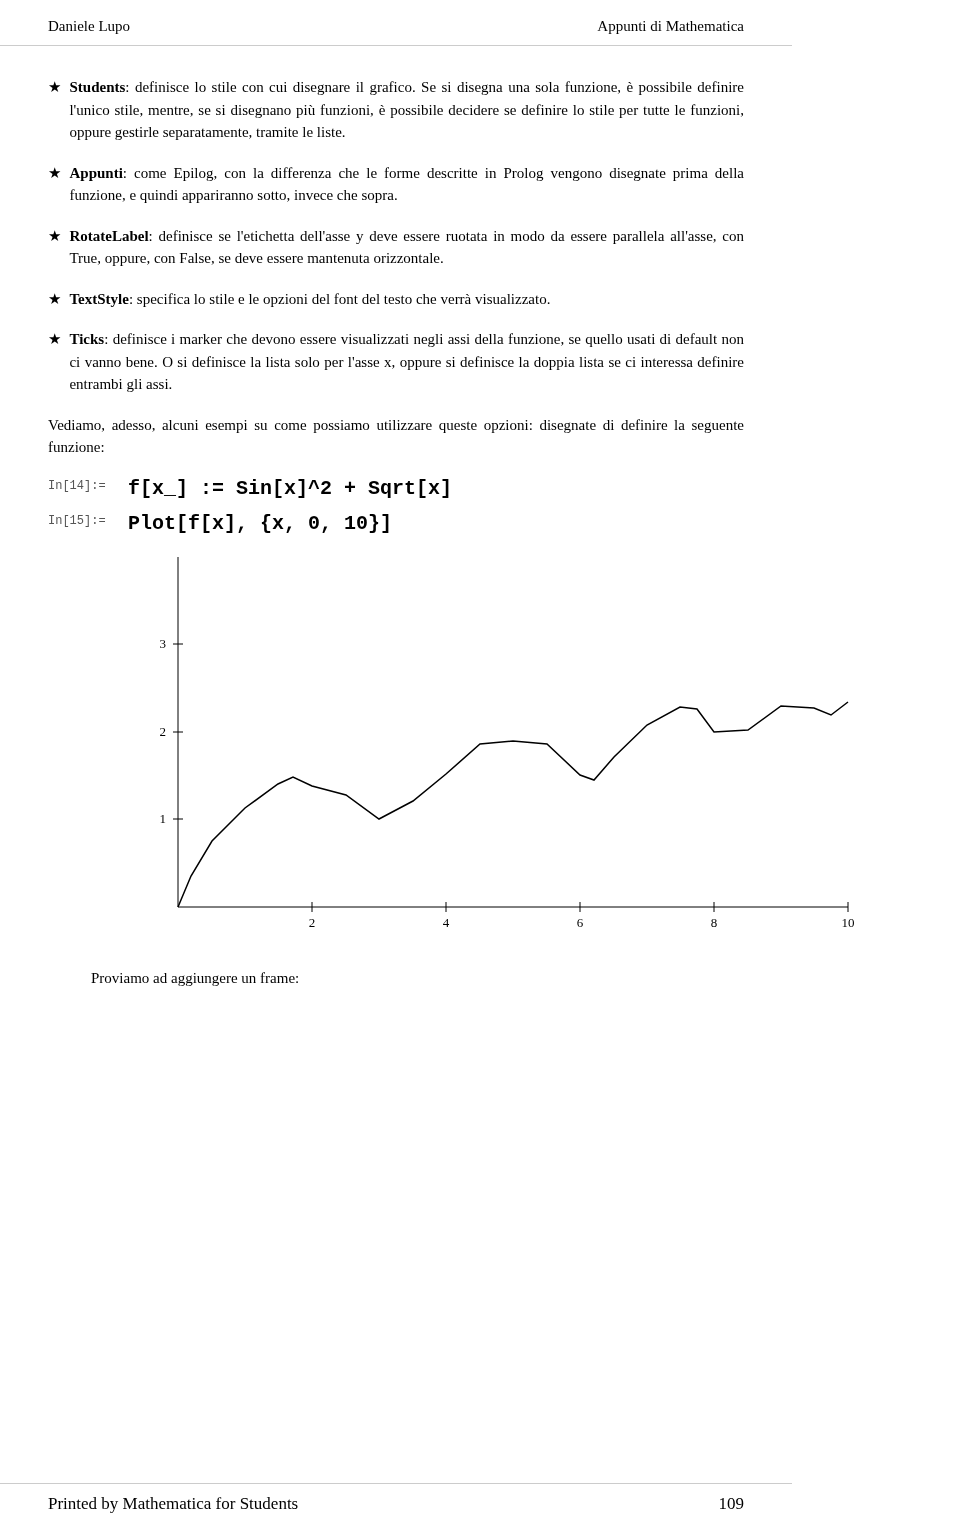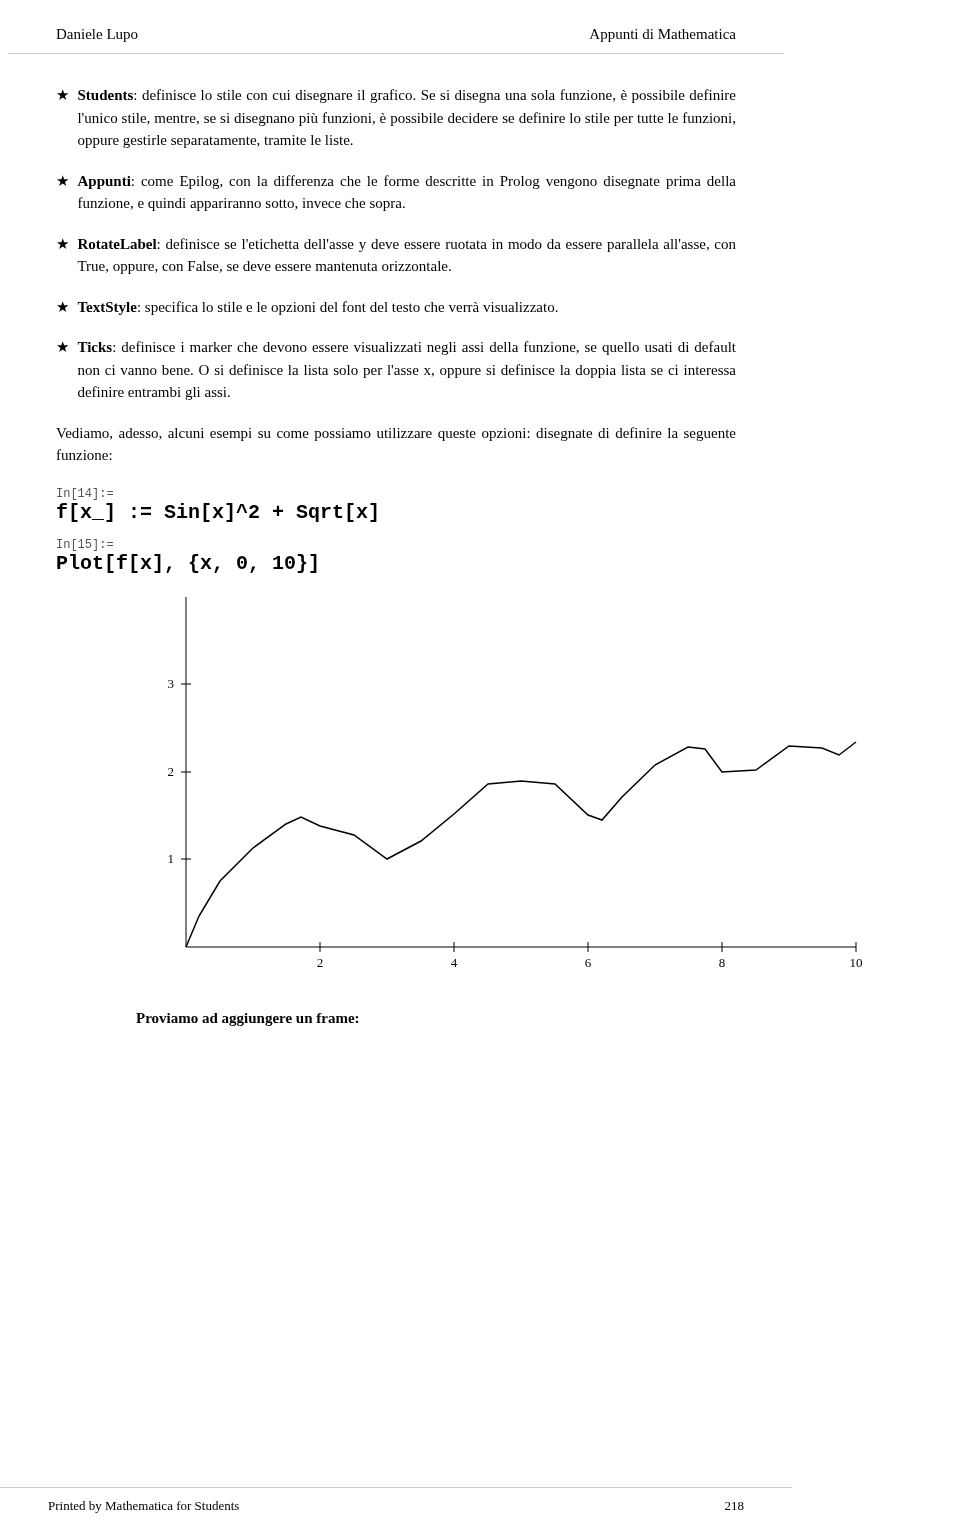--- a/index.html
+++ b/index.html
@@ -8,36 +8,36 @@
       font-size: 15px;
       background: #fff;
       color: #000;
       width: 960px;
       min-height: 1532px;
       position: relative;
     }
     .page {
       width: 792px;
       min-height: 1532px;
-      padding: 8px;
+      padding: 0;
       position: relative;
     }
     .header {
       display: flex;
       justify-content: space-between;
       padding: 18px 48px 10px 48px;
       border-bottom: 1px solid #ccc;
       font-size: 15px;
     }
     .footer {
       display: flex;
       justify-content: space-between;
       padding: 10px 48px 18px 48px;
       border-top: 1px solid #ccc;
-      font-size: 13px;
+      font-size: 17px;
       position: absolute;
       bottom: 0;
       left: 0;
       right: 0;
       align-items: flex-end;
     }
     .content {
       padding: 30px 48px 60px 48px;
     }
     .bullet-item {
@@ -59,21 +59,20 @@
     }
     .para {
       margin-bottom: 18px;
       line-height: 1.5;
       text-align: justify;
     }
     .io-row {
       display: flex;
       align-items: flex-start;
       margin-bottom: 12px;
-      flex-direction: column;
     }
     .io-label {
       font-family: "Courier New", Courier, monospace;
       font-size: 12px;
       color: #555;
       min-width: 80px;
       padding-top: 2px;
       flex-shrink: 0;
     }
     .io-content {
@@ -220,22 +219,22 @@
             620,183
             653,159
             686,161
             703,168
             720,155
           " fill="none" stroke="#000" stroke-width="1.5"></polyline>
       </svg>
     </div>
 
 
-    <p class="para" style="margin-left:80px;font-weight:bold;">Proviamo ad aggiungere un frame:</p>
+    <p class="para" style="margin-left:43px;">Proviamo ad aggiungere un frame:</p>
 
   </div>
 
   <div class="footer">
     <span>Printed by Mathematica for Students</span>
-    <span>218</span>
+    <span>109</span>
   </div>
 
 </div>
 
 </body></html>

